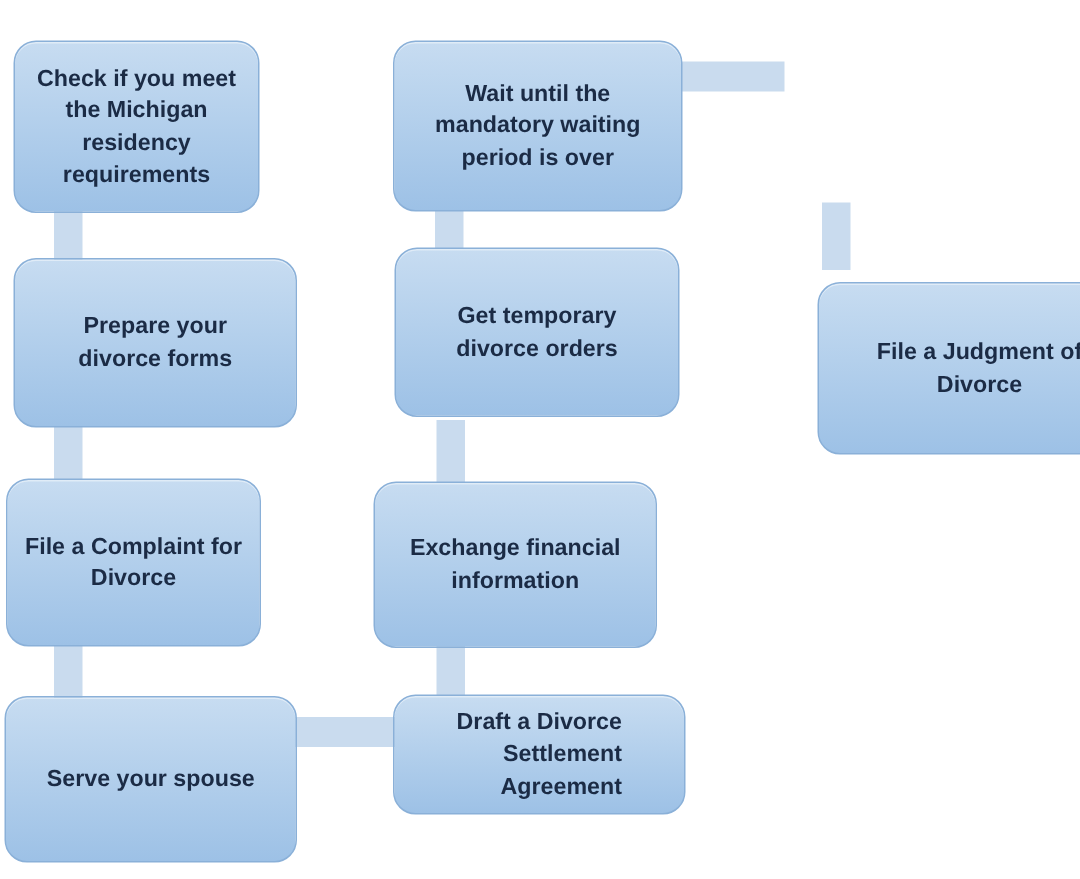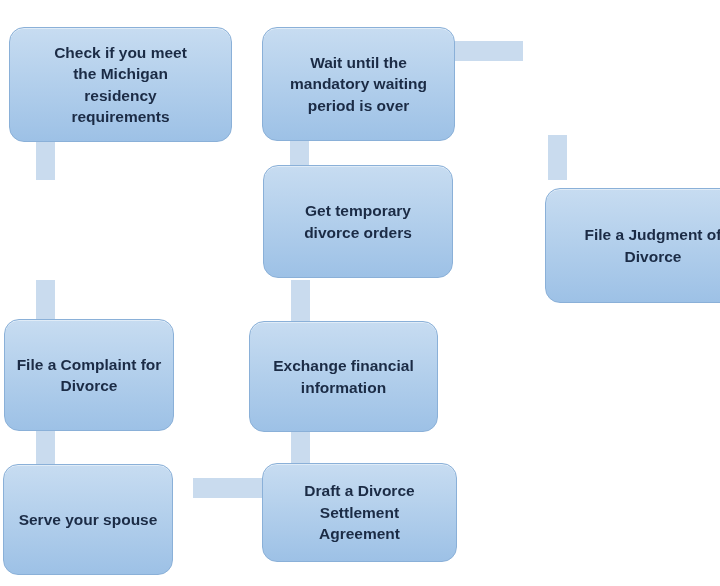--- a/index.html
+++ b/index.html
@@ -33,29 +33,29 @@
     white-space: pre-line;
     padding: 4px 8px;
   }
   
   .conn {
     position: absolute;
     background: #c9dbee;
     z-index: 1;
   }
   
-  .b-l1 { left: 9px;   top: 27px;  width: 223px; height: 115px; }
+  .b-l1 { left: 9px;   top: 27px;  width: 164px; height: 115px; }
   .b-l2 { left: 9px;   top: 172px; width: 189px; height: 113px; }
   .b-l3 { left: 4px;   top: 319px; width: 170px; height: 112px; }
-  .b-l4 { left: 3px;   top: 464px; width: 170px; height: 111px; }
+  .b-l4 { left: 3px;   top: 464px; width: 195px; height: 111px; }
   
   .b-m1 { left: 262px; top: 27px;  width: 193px; height: 114px; }
   .b-m2 { left: 263px; top: 165px; width: 190px; height: 113px; }
   .b-m3 { left: 249px; top: 321px; width: 189px; height: 111px; }
-  .b-m4 { left: 262px; top: 463px; width: 195px; height: 99px; }
+  .b-m4 { left: 262px; top: 463px; width: 195px; height: 80px; text-align: right; }
   
   .b-r1 { left: 518px; top: 27px;  width: 193px; height: 114px; }
   .b-r2 { left: 518px; top: 188px; width: 216px; height: 115px; margin-left: 27px; }
   
   .c-l1 { left: 36px;  top: 135px; width: 19px; height: 45px; }
   .c-l2 { left: 36px;  top: 280px; width: 19px; height: 45px; }
   .c-l3 { left: 36px;  top: 426px; width: 19px; height: 45px; }
   .c-m1 { left: 290px; top: 135px; width: 19px; height: 45px; }
   .c-m2 { left: 291px; top: 280px; width: 19px; height: 45px; }
   .c-m3 { left: 291px; top: 426px; width: 19px; height: 45px; }
@@ -78,20 +78,24 @@
   <div class="conn c-m1"></div>
   <div class="conn c-top"></div>
   <div class="conn c-r1"></div>
 
   <div class="node b-l1">
     <div class="node-label">Check if you meet
 the Michigan
 residency
 requirements</div>
   </div>
+  <div class="node b-l2">
+    <div class="node-label">Prepare your
+divorce forms</div>
+  </div>
   <div class="node b-l3">
     <div class="node-label">File a Complaint for
 Divorce</div>
   </div>
   <div class="node b-l4">
     <div class="node-label">Serve your spouse</div>
   </div>
 
   <div class="node b-m1">
     <div class="node-label">Wait until the

